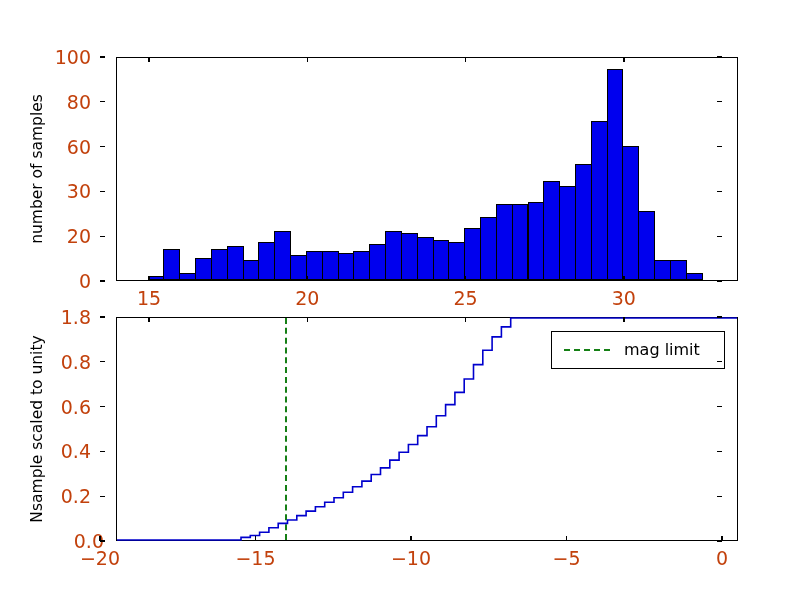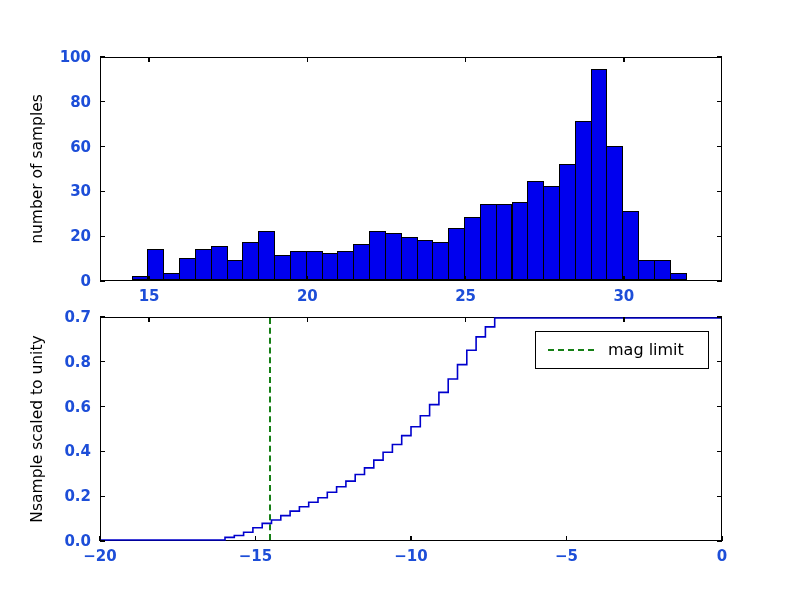--- a/index.html
+++ b/index.html
@@ -9,20 +9,21 @@
     font-family:"DejaVu Sans", sans-serif;
     overflow:hidden;
     position:relative;
   }
   #figure{position:absolute;left:0;top:0;width:800px;height:600px;}
   .axes-frame{
     position:absolute;
     border:1.3px solid #000000;
     box-sizing:border-box;
     background:#ffffff;
+    margin-left:16px;
   }
   
   #axes-top{left:100px;top:57px;width:622px;height:224px;}
   #axes-bottom{left:100px;top:317px;width:622px;height:224px;}
 
   .fig-title{
     position:absolute;
     left:100px;top:31px;width:622px;
     text-align:center;
     font-size:17px;
@@ -50,24 +51,23 @@
   }
   #xlabel-bottom{
     position:absolute;
     left:100px;top:566px;width:622px;
     text-align:center;
     font-size:15.5px;color:#000;
     white-space:nowrap;
   }
   .tick-label{
     position:absolute;
-    font-size:15px;
-    color:#1d4ed8;
-    white-space:nowrap;
-    font-weight:bold;
+    font-size:19px;
+    color:#c2410c;
+    white-space:nowrap;
   }
   .ytick-label{ text-align:right; transform:translate(-100%,-50%); }
   .xtick-label{ transform:translate(-50%,0); }
   .tick-mark{position:absolute;background:#000;}
   .tick-y{width:5px;height:1.3px;}
   .tick-y-r{width:5px;height:1.3px;}
   .tick-x{width:1.3px;height:5px;}
 
   .bar{
     position:absolute;
@@ -185,36 +185,36 @@
     <div class="vline" id="mag-limit-line" style="left: 167.94px; border-left-color: rgb(21, 127, 21);"></div>
     <svg id="step-svg" viewBox="0 0 622 224" preserveAspectRatio="none">
       <polyline id="step-path" fill="none" stroke="#0000cd" stroke-width="1.6" vector-effect="non-scaling-stroke" points="0.00,224.00 115.07,224.00 115.07,224.00 124.40,224.00 124.40,221.31 133.73,221.31 133.73,219.52 143.06,219.52 143.06,216.16 152.39,216.16 152.39,211.68 161.72,211.68 161.72,207.20 171.05,207.20 171.05,203.84 180.38,203.84 180.38,199.36 189.71,199.36 189.71,194.88 199.04,194.88 199.04,190.40 208.37,190.40 208.37,185.92 217.70,185.92 217.70,181.44 227.03,181.44 227.03,175.84 236.36,175.84 236.36,170.24 245.69,170.24 245.69,164.64 255.02,164.64 255.02,157.92 264.35,157.92 264.35,151.20 273.68,151.20 273.68,143.36 283.01,143.36 283.01,135.52 292.34,135.52 292.34,127.68 301.67,127.68 301.67,118.72 311.00,118.72 311.00,109.76 320.33,109.76 320.33,98.56 329.66,98.56 329.66,87.36 338.99,87.36 338.99,75.04 348.32,75.04 348.32,61.60 357.65,61.60 357.65,47.04 366.98,47.04 366.98,32.48 376.31,32.48 376.31,19.04 385.64,19.04 385.64,8.96 394.97,8.96 394.97,0.00 622.00,0.00 622.00,0.00"></polyline>
     </svg>
     <div id="legend-box">
       <div id="legend-line"></div>
       <div id="legend-label">mag limit</div>
     </div>
   </div>
   <div id="bottom-ticks">
-      <div class="tick-label ytick-label" style="left: 91px; top: 541px;">0.0</div>
+      <div class="tick-label ytick-label" style="left: 104px; top: 541px;">0.0</div>
       <div class="tick-mark tick-y" style="left: 100px; top: 540.35px;"></div>
       <div class="tick-mark tick-y-r" style="left: 717px; top: 540.35px;"></div>
       <div class="tick-label ytick-label" style="left: 91px; top: 496.2px;">0.2</div>
       <div class="tick-mark tick-y" style="left: 100px; top: 495.55px;"></div>
       <div class="tick-mark tick-y-r" style="left: 717px; top: 495.55px;"></div>
       <div class="tick-label ytick-label" style="left: 91px; top: 451.4px;">0.4</div>
       <div class="tick-mark tick-y" style="left: 100px; top: 450.75px;"></div>
       <div class="tick-mark tick-y-r" style="left: 717px; top: 450.75px;"></div>
       <div class="tick-label ytick-label" style="left: 91px; top: 406.6px;">0.6</div>
       <div class="tick-mark tick-y" style="left: 100px; top: 405.95px;"></div>
       <div class="tick-mark tick-y-r" style="left: 717px; top: 405.95px;"></div>
       <div class="tick-label ytick-label" style="left: 91px; top: 361.8px;">0.8</div>
       <div class="tick-mark tick-y" style="left: 100px; top: 361.15px;"></div>
       <div class="tick-mark tick-y-r" style="left: 717px; top: 361.15px;"></div>
-      <div class="tick-label ytick-label" style="left: 91px; top: 317px;">0.7</div>
+      <div class="tick-label ytick-label" style="left: 91px; top: 317px;">1.8</div>
       <div class="tick-mark tick-y" style="left: 100px; top: 316.35px;"></div>
       <div class="tick-mark tick-y-r" style="left: 717px; top: 316.35px;"></div>
       <div class="tick-label xtick-label" style="left: 100px; top: 547px;">−20</div>
       <div class="tick-mark tick-x" style="left: 99.35px; top: 536px;"></div>
       <div class="tick-label xtick-label" style="left: 255.5px; top: 547px;">−15</div>
       <div class="tick-mark tick-x" style="left: 254.85px; top: 536px;"></div>
       <div class="tick-label xtick-label" style="left: 411px; top: 547px;">−10</div>
       <div class="tick-mark tick-x" style="left: 410.35px; top: 536px;"></div>
       <div class="tick-label xtick-label" style="left: 566.5px; top: 547px;">−5</div>
       <div class="tick-mark tick-x" style="left: 565.85px; top: 536px;"></div>

